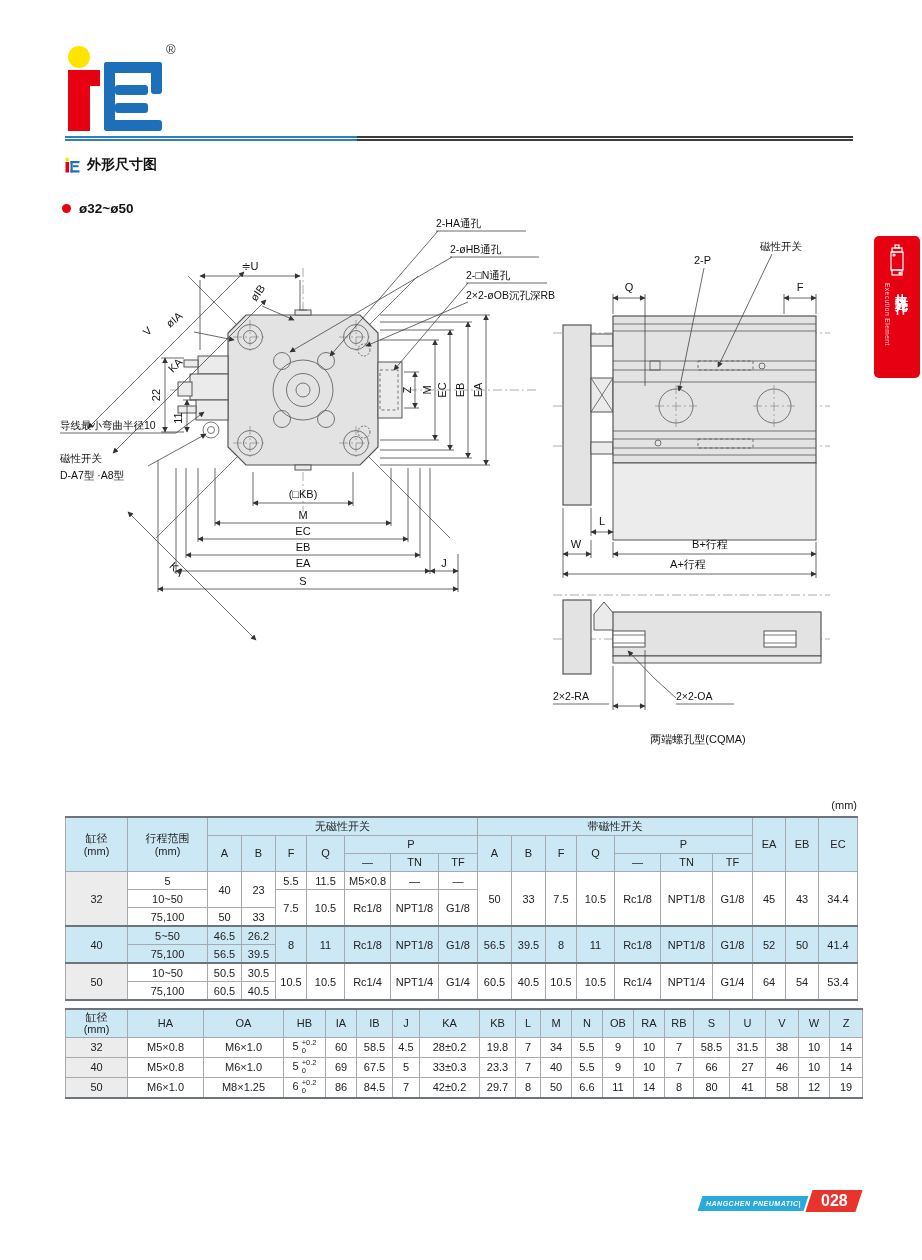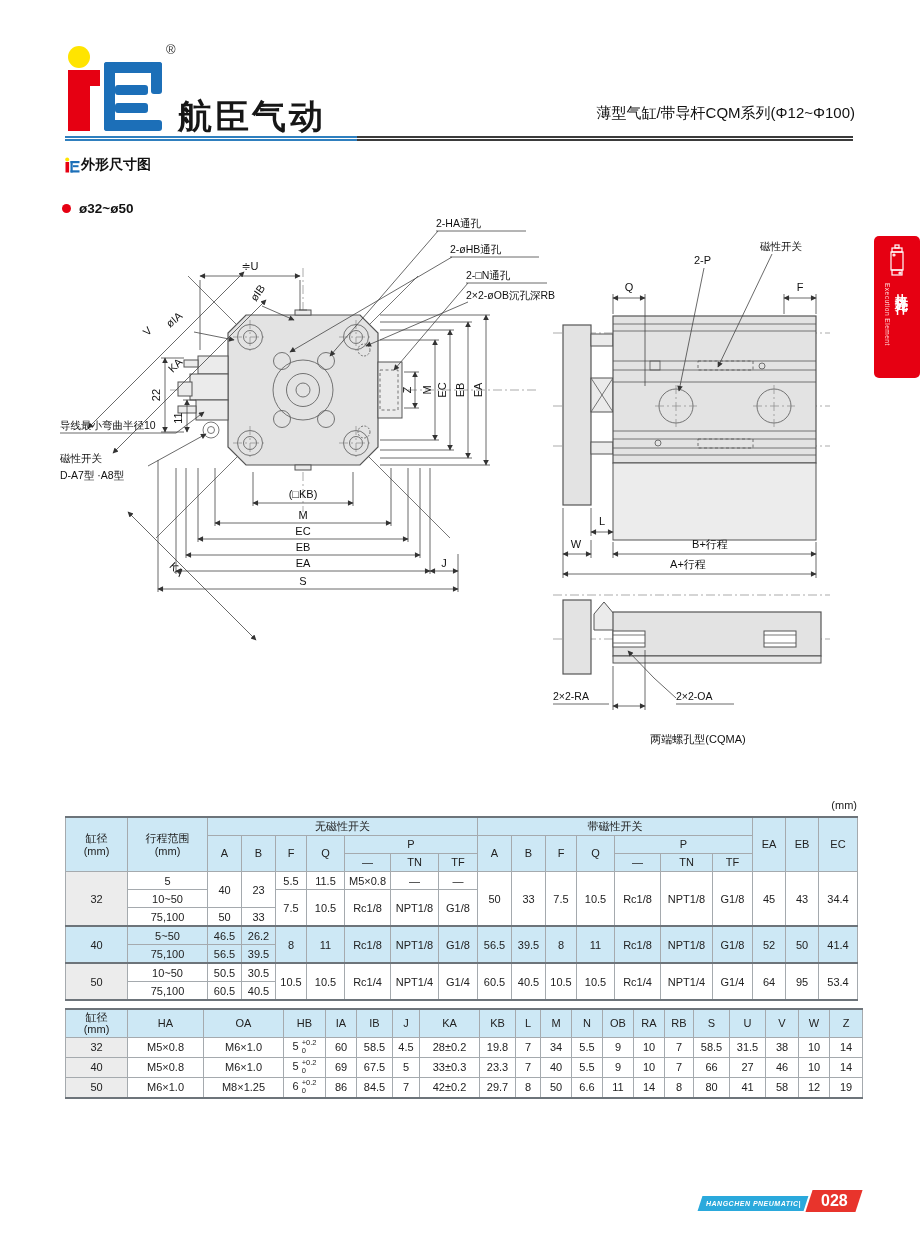--- a/index.html
+++ b/index.html
@@ -6,21 +6,21 @@
   body{font-family:"Liberation Sans",sans-serif;color:#1a1a1a;}
   .page{position:relative;width:922px;height:1260px;background:#fff;overflow:hidden;}
 
   
   .logo-svg{position:absolute;left:60px;top:36px;}
   .brand{position:absolute;left:178px;top:94px;font-size:34px;font-weight:600;letter-spacing:3px;color:#161616;}
   .series-title{position:absolute;top:104px;left:470px;width:385px;text-align:right;font-size:15px;color:#111;}
   .rule{position:absolute;left:65px;top:136px;width:788px;height:6px;}
   .rule i{display:block;height:1.7px;margin-bottom:1.6px;
     background:linear-gradient(to right,#2f7fbe 0,#2f7fbe 292px,#3b3b3b 292px,#3b3b3b 100%);}
-  .section-row{position:absolute;left:64px;top:156px;display:flex;align-items:center;gap:0;}
+  .section-row{position:absolute;left:64px;top:156px;display:flex;align-items:center;gap:6px;}
   .section-title{font-size:14px;font-weight:600;color:#111;}
   .bullet-row{position:absolute;left:62px;top:201px;display:flex;align-items:center;gap:8px;}
   .bullet-dot{width:9px;height:9px;border-radius:50%;background:#e60012;}
   .bullet-label{font-size:13.5px;font-weight:600;color:#111;}
 
   
   .side-tab{position:absolute;left:874px;top:236px;width:46px;height:142px;background:#e60012;
     border-radius:5px;display:flex;flex-direction:column;align-items:center;padding-top:8px;box-sizing:border-box;}
   .side-tab .txts{display:flex;flex-direction:row;align-items:flex-start;margin-top:5px;gap:1px;}
   .tab-en{writing-mode:vertical-rl;font-size:6.5px;color:#ffd9d9;letter-spacing:.5px;}
@@ -77,22 +77,20 @@
     <g fill="#1c6fb8">
       <rect x="44" y="26" width="58" height="11" rx="3"></rect>
       <rect x="91" y="26" width="11" height="32" rx="3"></rect>
       <rect x="44" y="26" width="11" height="69" rx="3"></rect>
       <rect x="55" y="49" width="33" height="10" rx="3"></rect>
       <rect x="55" y="67" width="33" height="10" rx="3"></rect>
       <rect x="44" y="84" width="58" height="11" rx="3"></rect>
     </g>
     <text x="106" y="18" font-size="13" fill="#333">®</text>
   </svg>
-  <div class="brand">航臣气动</div>
-  <div class="series-title">薄型气缸/带导杆CQM系列(Φ12~Φ100)</div>
   <div class="rule">
       <i></i>
       <i></i>
     </div>
 
   <div class="section-row">
     <svg width="17" height="17" viewBox="0 0 17 17">
       <circle cx="3.2" cy="2.6" r="2" fill="#ffe400"></circle>
       <rect x="1.5" y="5" width="3.6" height="10.5" fill="#e60012"></rect>
       <rect x="6.5" y="4" width="9" height="2.2" fill="#1c6fb8"></rect>
@@ -522,21 +520,21 @@
             <td rowspan="2">NPT1/4</td>
             <td rowspan="2">G1/4</td>
             <td rowspan="2">60.5</td>
             <td rowspan="2">40.5</td>
             <td rowspan="2">10.5</td>
             <td rowspan="2">10.5</td>
             <td rowspan="2">Rc1/4</td>
             <td rowspan="2">NPT1/4</td>
             <td rowspan="2">G1/4</td>
             <td rowspan="2">64</td>
-            <td rowspan="2">95</td>
+            <td rowspan="2">54</td>
             <td rowspan="2">53.4</td>
           </tr>
           <tr>
             <td>75,100</td>
             <td>60.5</td>
             <td>40.5</td>
           </tr>
         </tbody>
       </table>
   </div>

